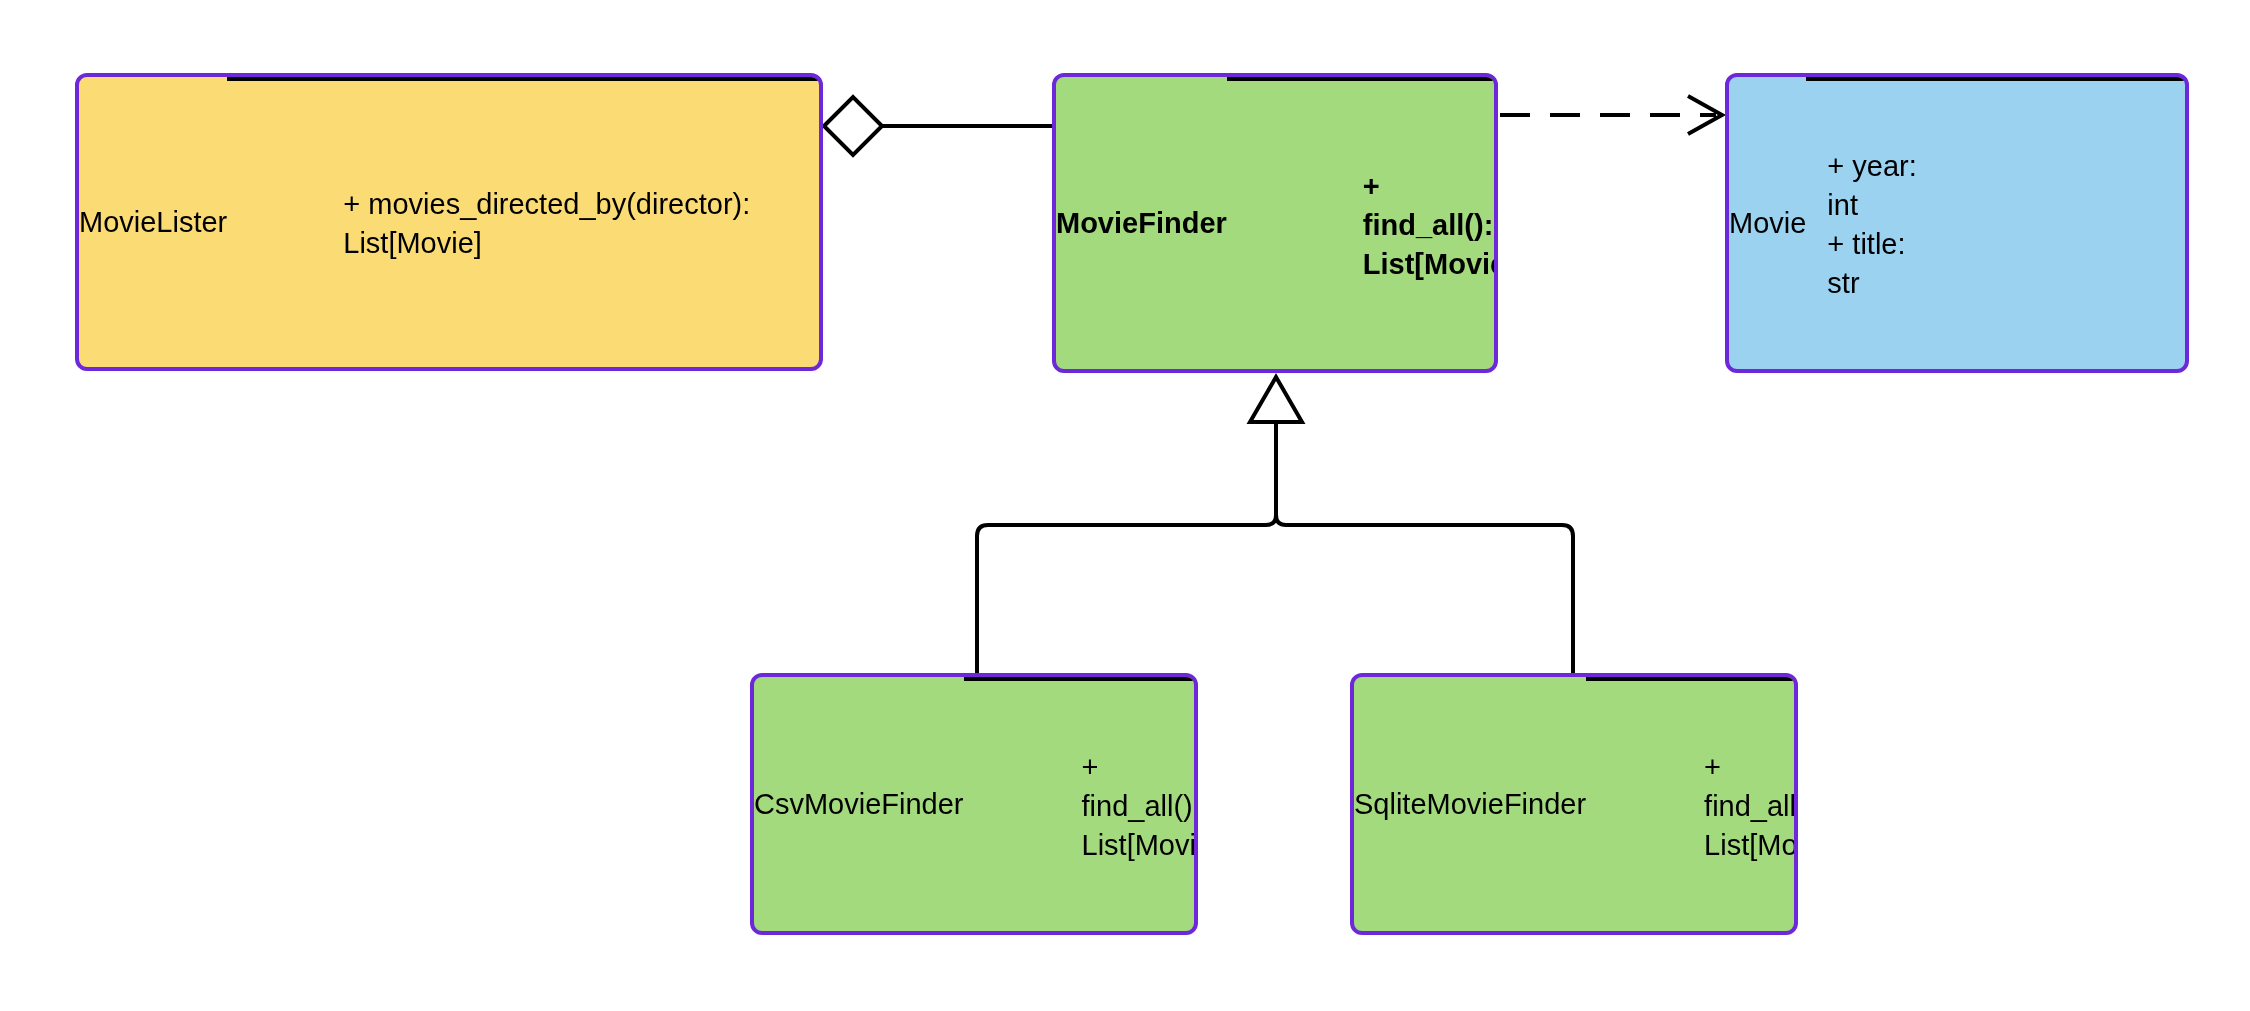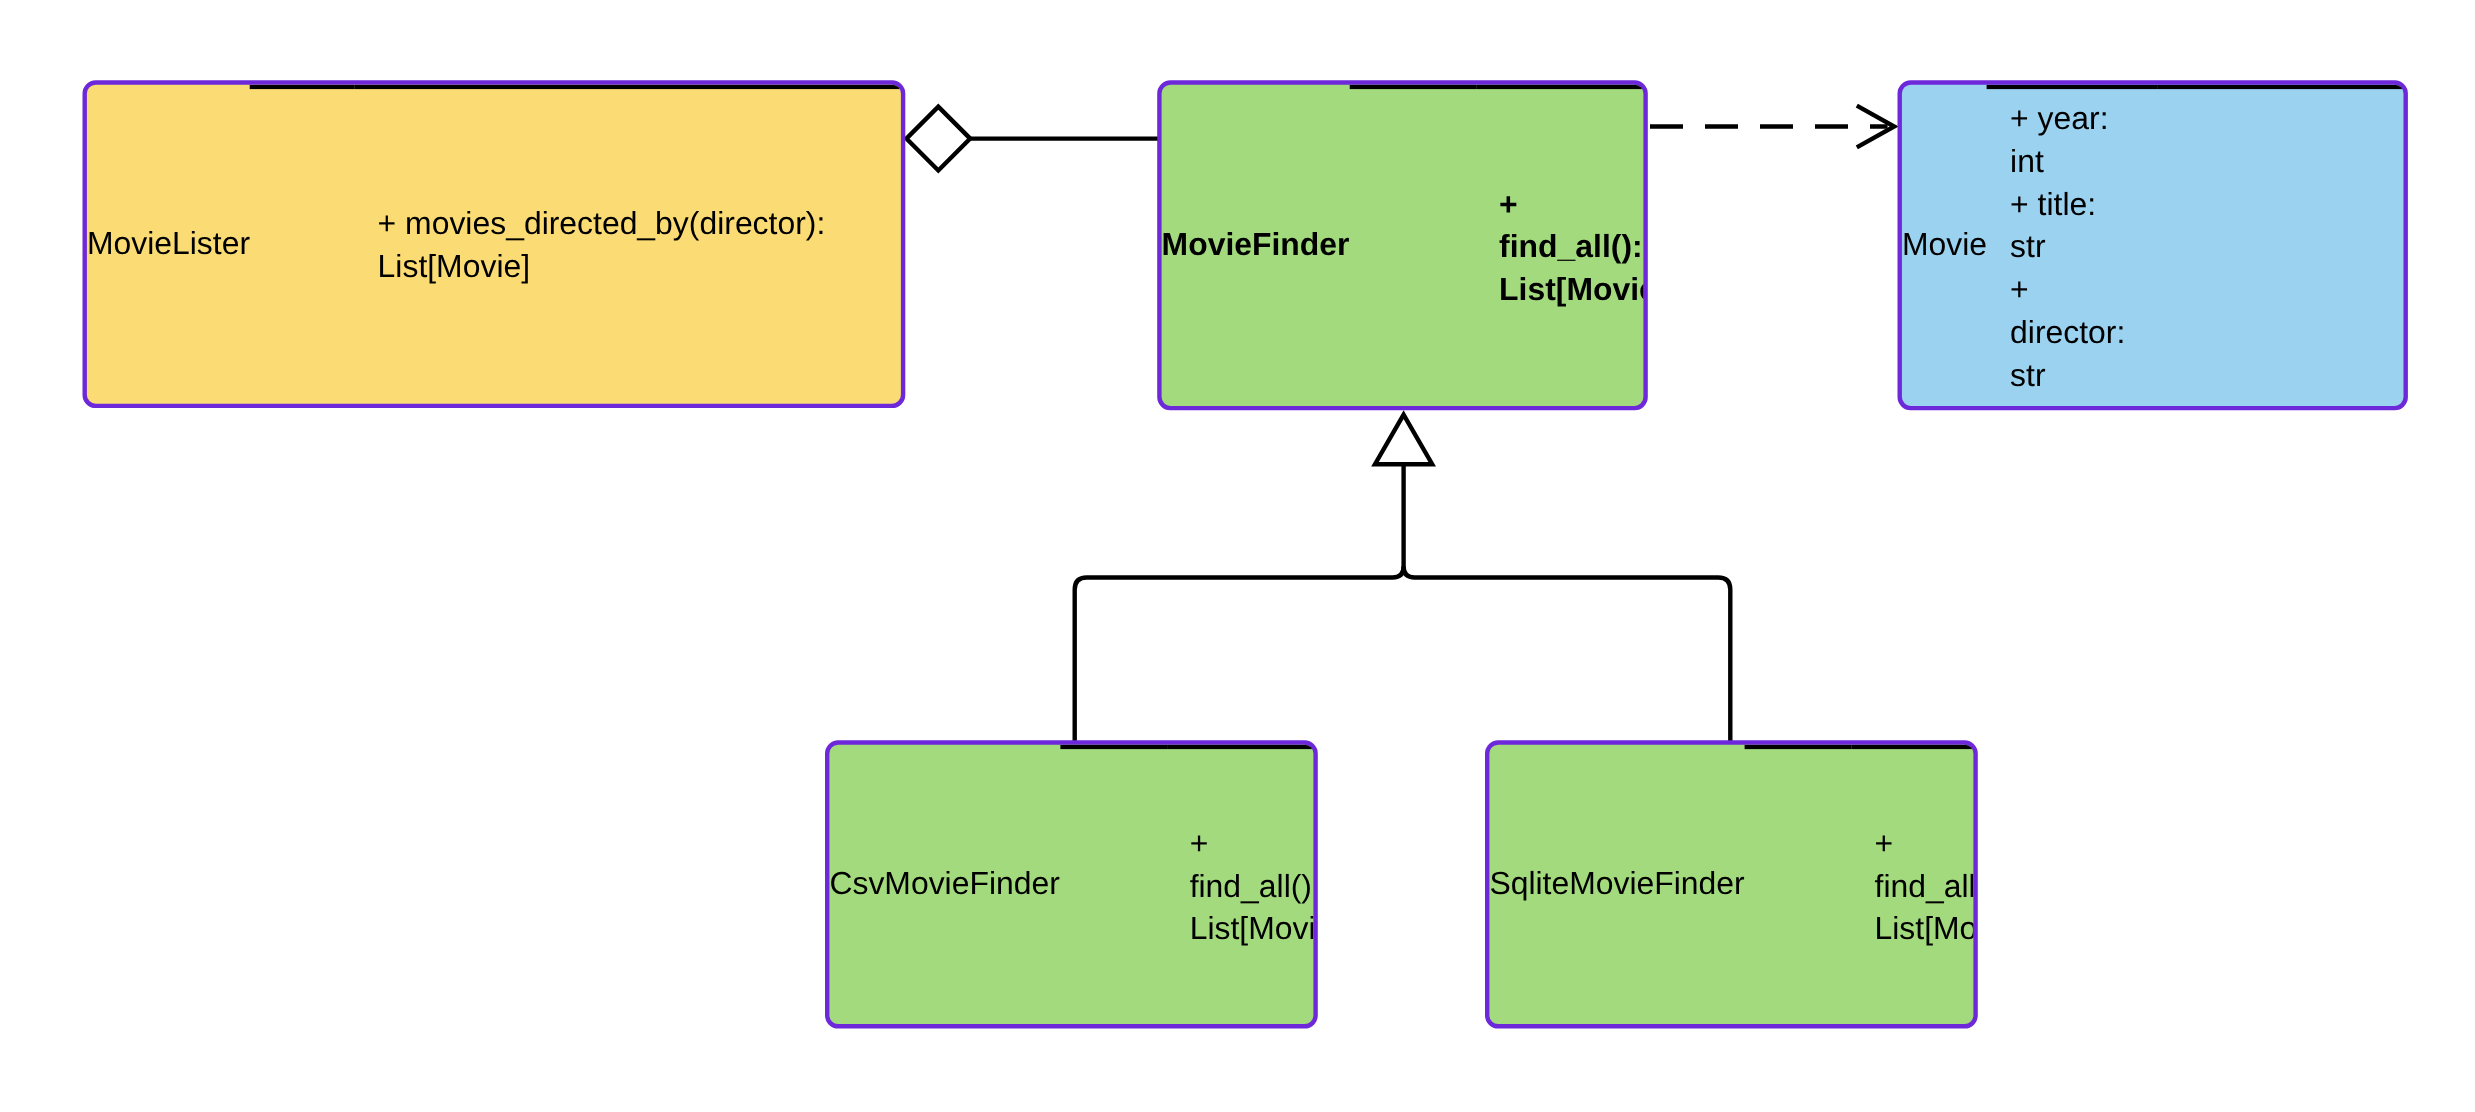--- a/index.html
+++ b/index.html
@@ -93,21 +93,20 @@
     <div class="class-section grow">
       <div>+ find_all(): List[Movie]</div>
     </div>
   </div>
 
   <div class="uml-class" id="class-movie" style="background-color: rgb(154, 210, 240);">
     <div class="class-title">Movie</div>
     <div class="class-section attrs">
       <div>+ year: int</div>
       <div>+ title: str</div>
-      <div>+ director: str</div>
     </div>
     <div class="class-section grow"></div>
   </div>
 
   <div class="uml-class" id="class-csvmoviefinder" style="background-color: rgb(162, 218, 125);">
     <div class="class-title">CsvMovieFinder</div>
     <div class="class-section attrs"></div>
     <div class="class-section grow">
       <div>+ find_all(): List[Movie]</div>
     </div>

